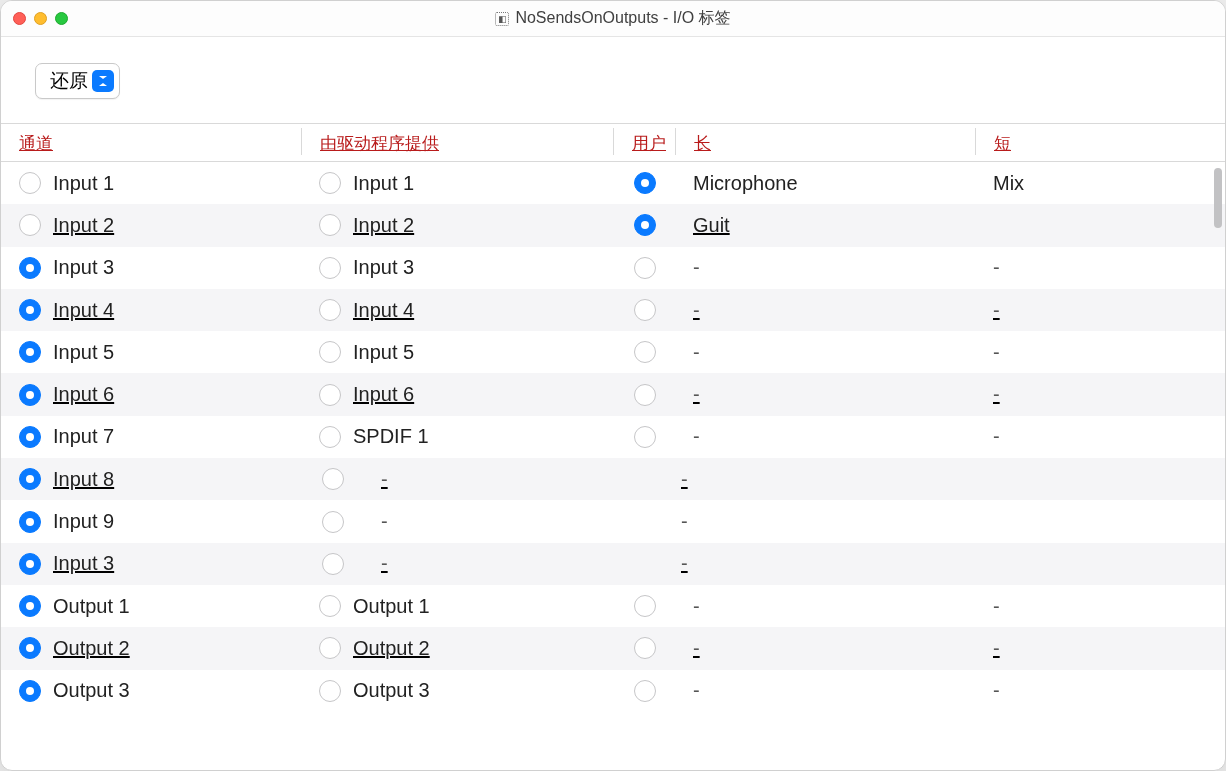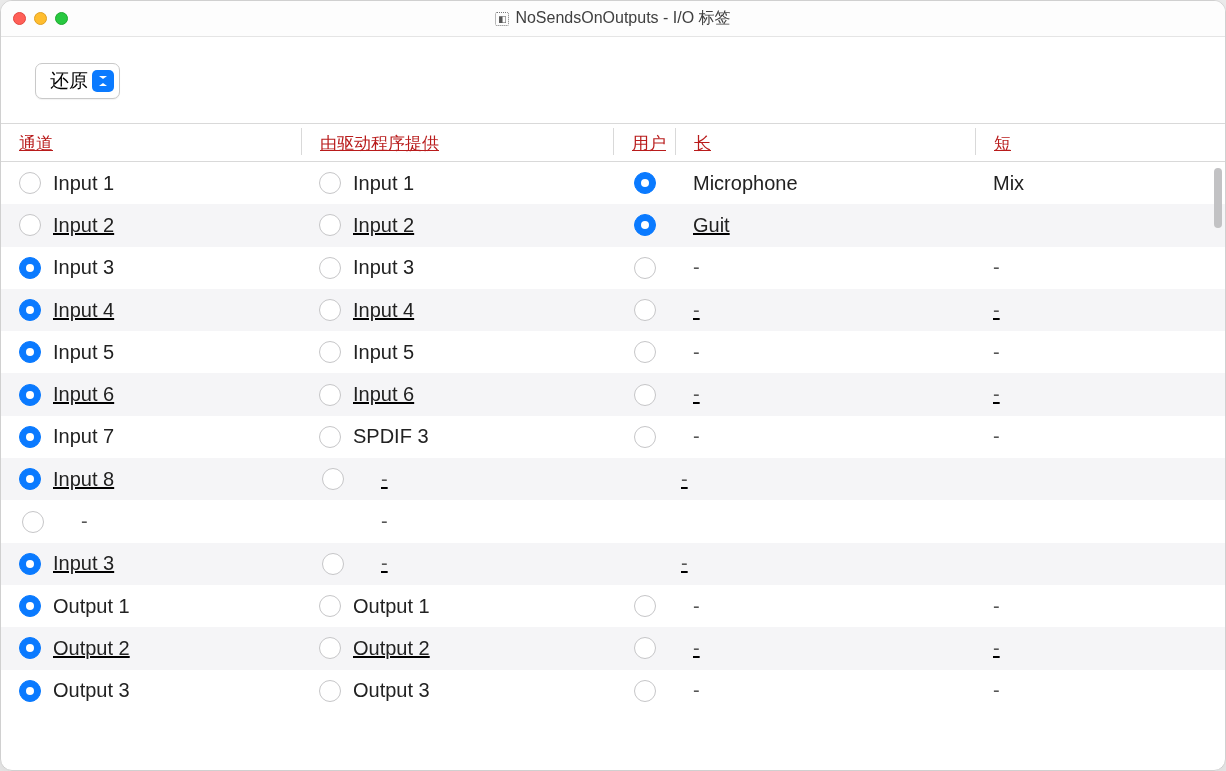--- a/index.html
+++ b/index.html
@@ -307,21 +307,21 @@
             <span class="dash">-</span>
           </div>
         </div>
         <div class="row">
           <div class="cell col-channel">
             <span class="radio checked"></span>
             <span>Input 7</span>
           </div>
           <div class="cell col-driver">
             <span class="radio"></span>
-            <span>SPDIF 3</span>
+            <span>SPDIF 1</span>
           </div>
           <div class="cell col-user">
             <span class="radio"></span>
           </div>
           <div class="cell col-long">
             <span class="dash">-</span>
           </div>
           <div class="cell col-short">
             <span class="dash">-</span>
           </div>
@@ -335,20 +335,24 @@
             <span class="radio"></span>
           </div>
           <div class="cell col-long">
             <span class="dash">-</span>
           </div>
           <div class="cell col-short">
             <span class="dash">-</span>
           </div>
         </div>
         <div class="row">
+          <div class="cell col-channel">
+            <span class="radio checked"></span>
+            <span>Input 9</span>
+          </div>
           <div class="cell col-user">
             <span class="radio"></span>
           </div>
           <div class="cell col-long">
             <span class="dash">-</span>
           </div>
           <div class="cell col-short">
             <span class="dash">-</span>
           </div>
         </div>

